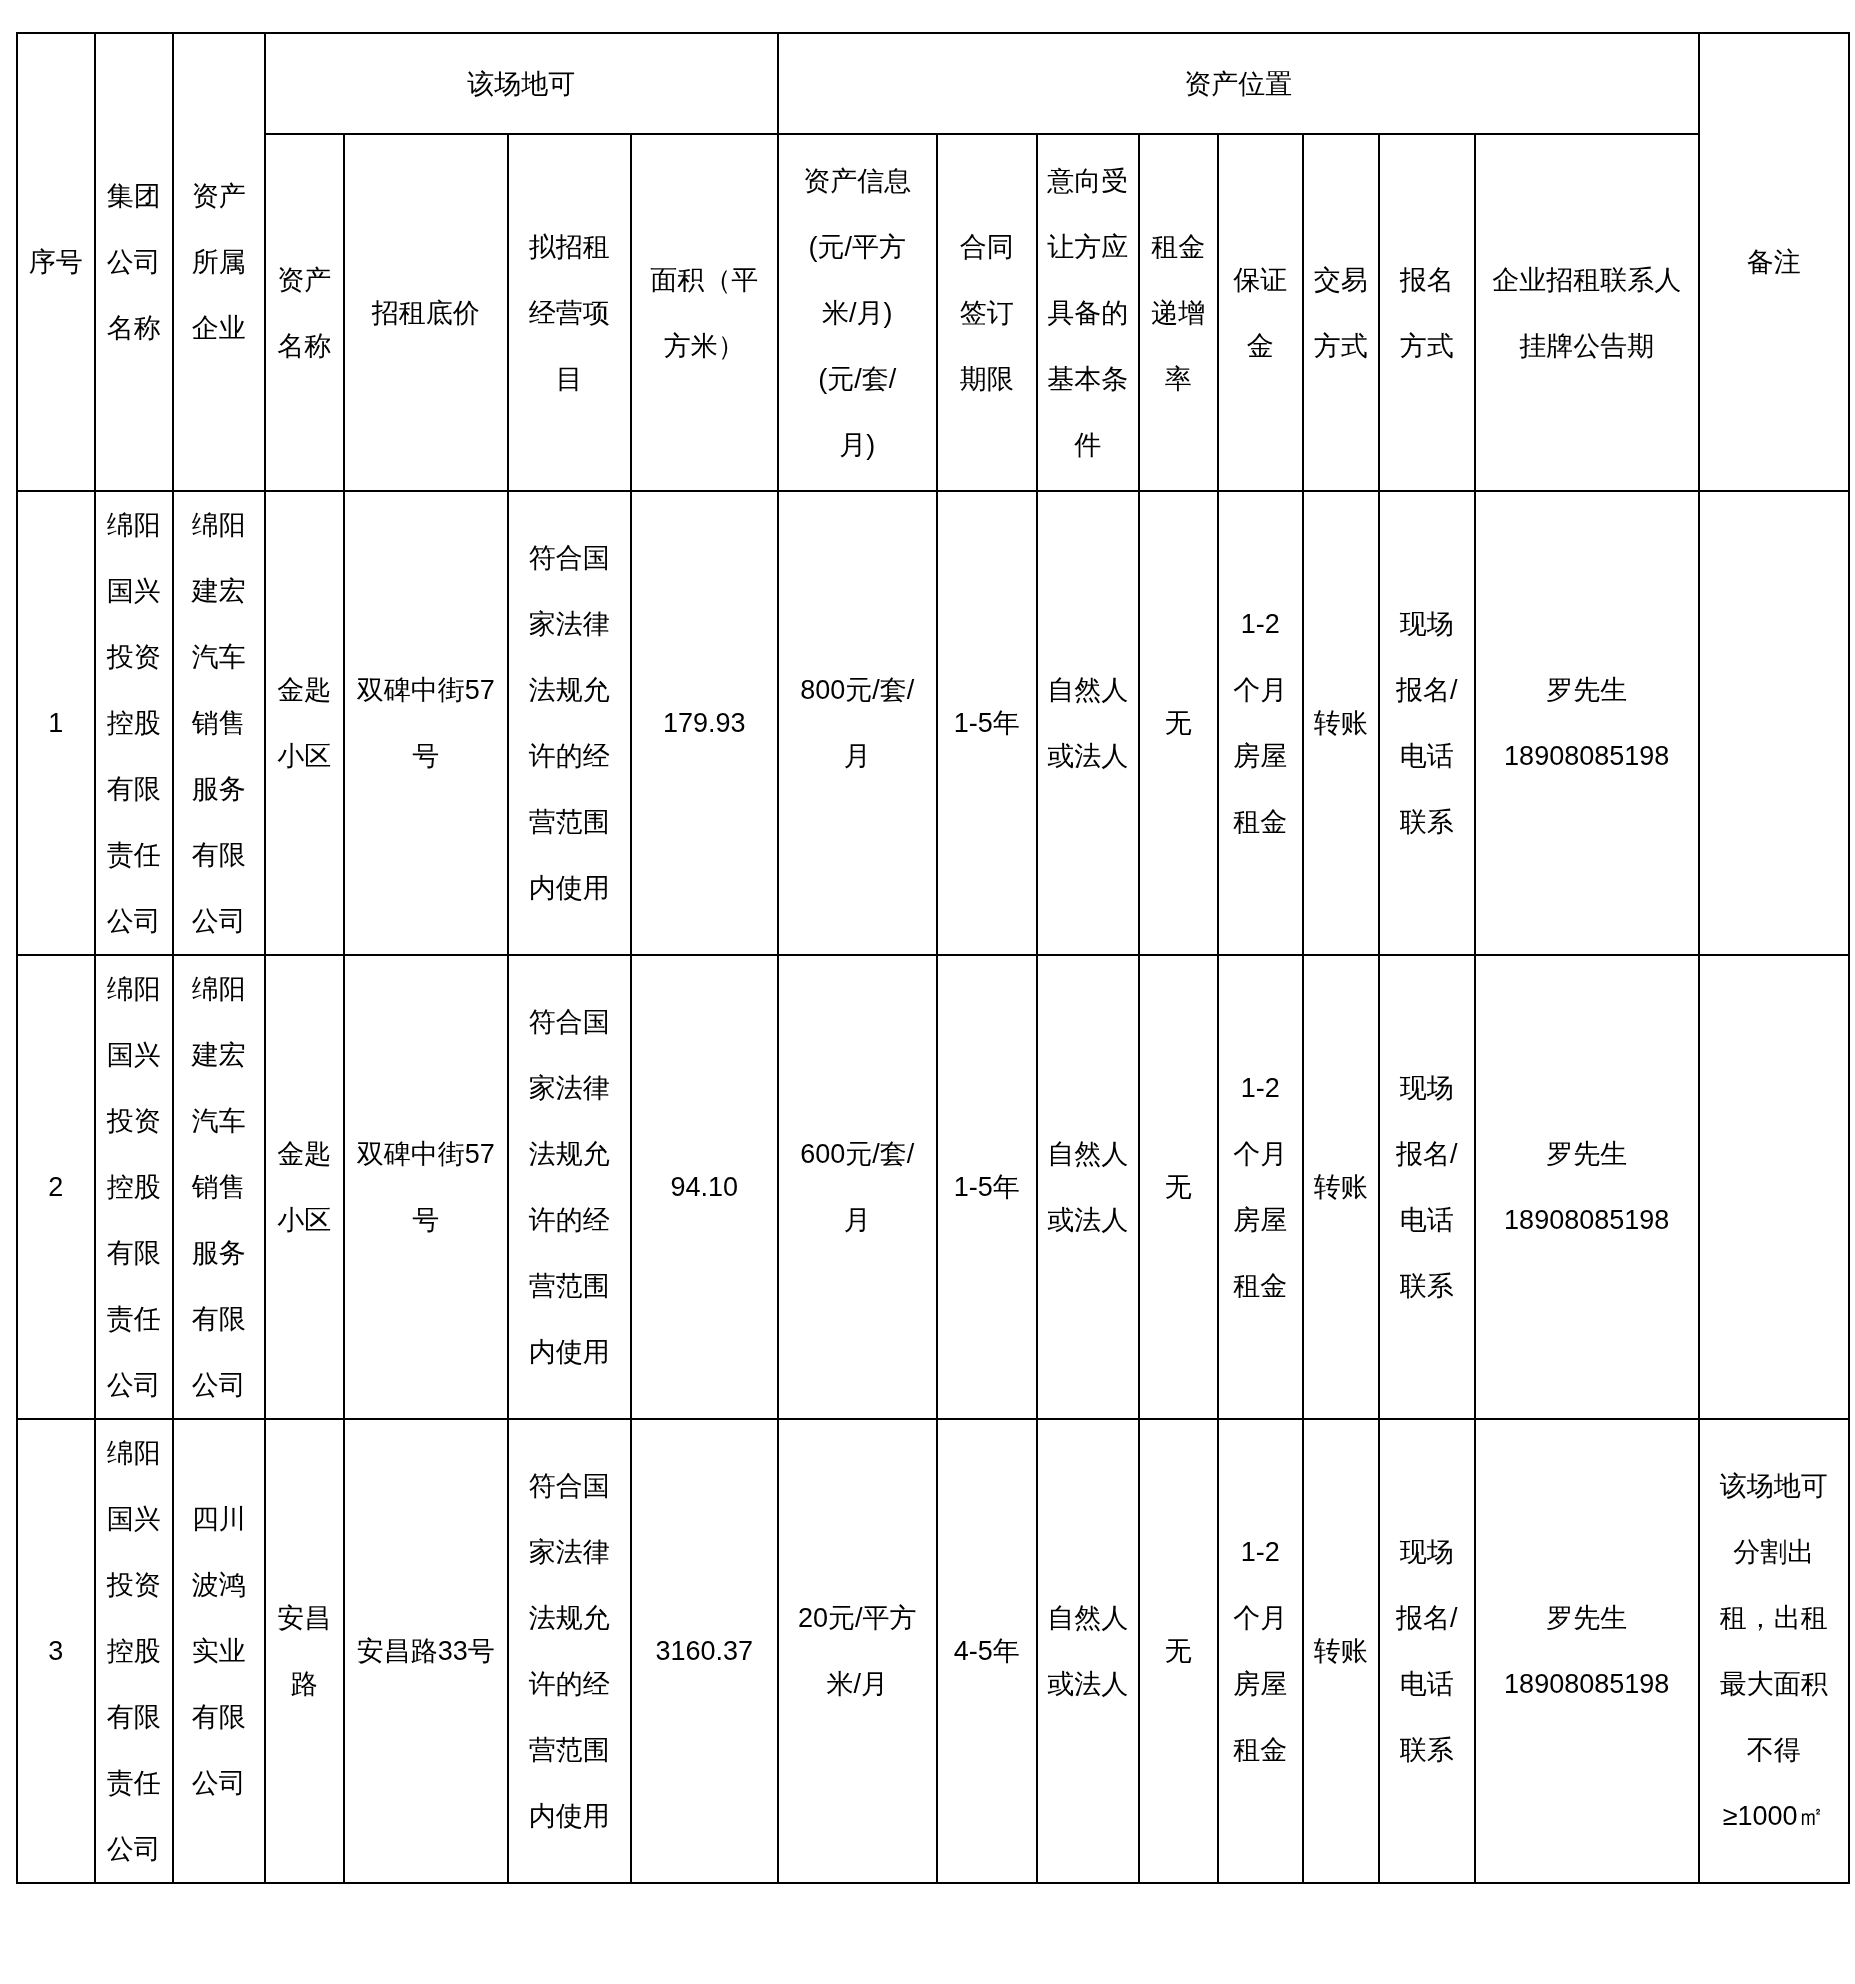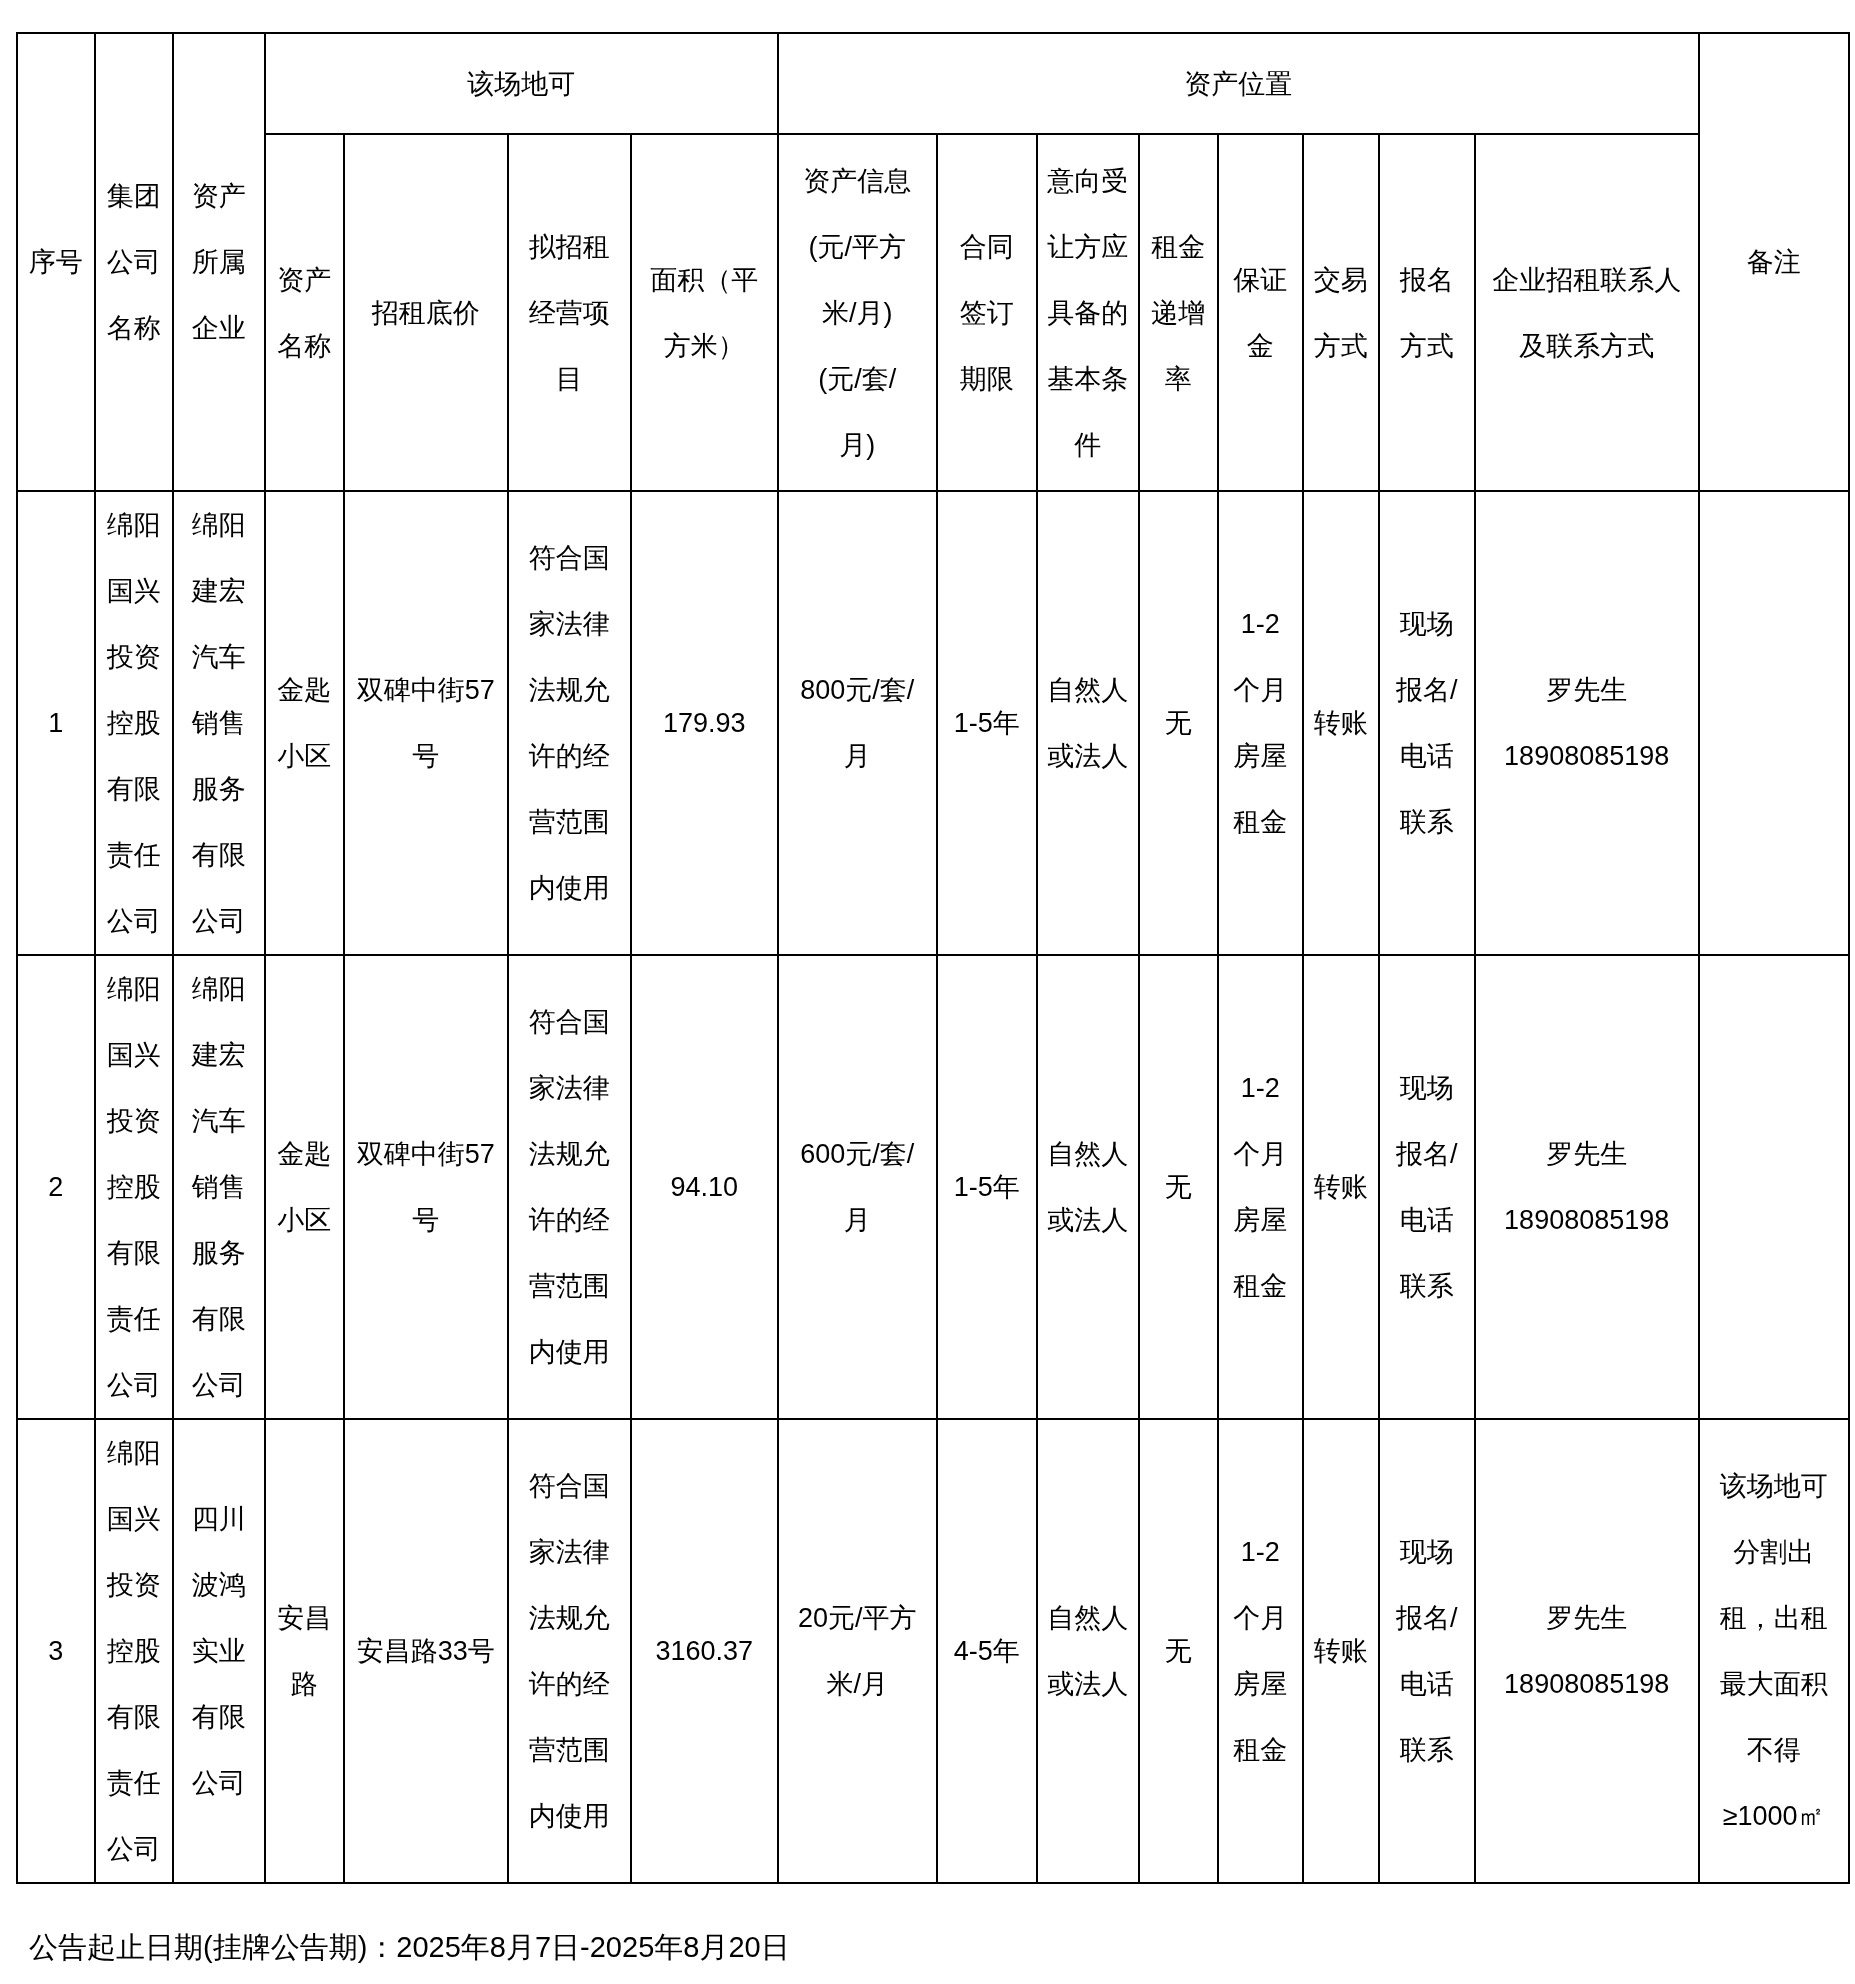--- a/index.html
+++ b/index.html
@@ -118,21 +118,21 @@
       <th>租金
 递增
 率</th>
       <th>保证
 金</th>
       <th>交易
 方式</th>
       <th>报名
 方式</th>
       <th>企业招租联系人
-及联系方式</th>
+挂牌公告期</th>
     </tr>
 
     <tr class="row1">
       <td>1</td>
       <td>绵阳
 国兴
 投资
 控股
 有限
 责任
@@ -266,16 +266,15 @@
       <td>该场地可
 分割出
 租，出租
 最大面积
 不得
 ≥1000㎡</td>
     </tr>
   </tbody>
     </table>
 
-  <div class="footer-note">公告起止日期(挂牌公告期)：2025年8月7日-2025年8月20日</div>
 
 </div>
 
 
 </body></html>

